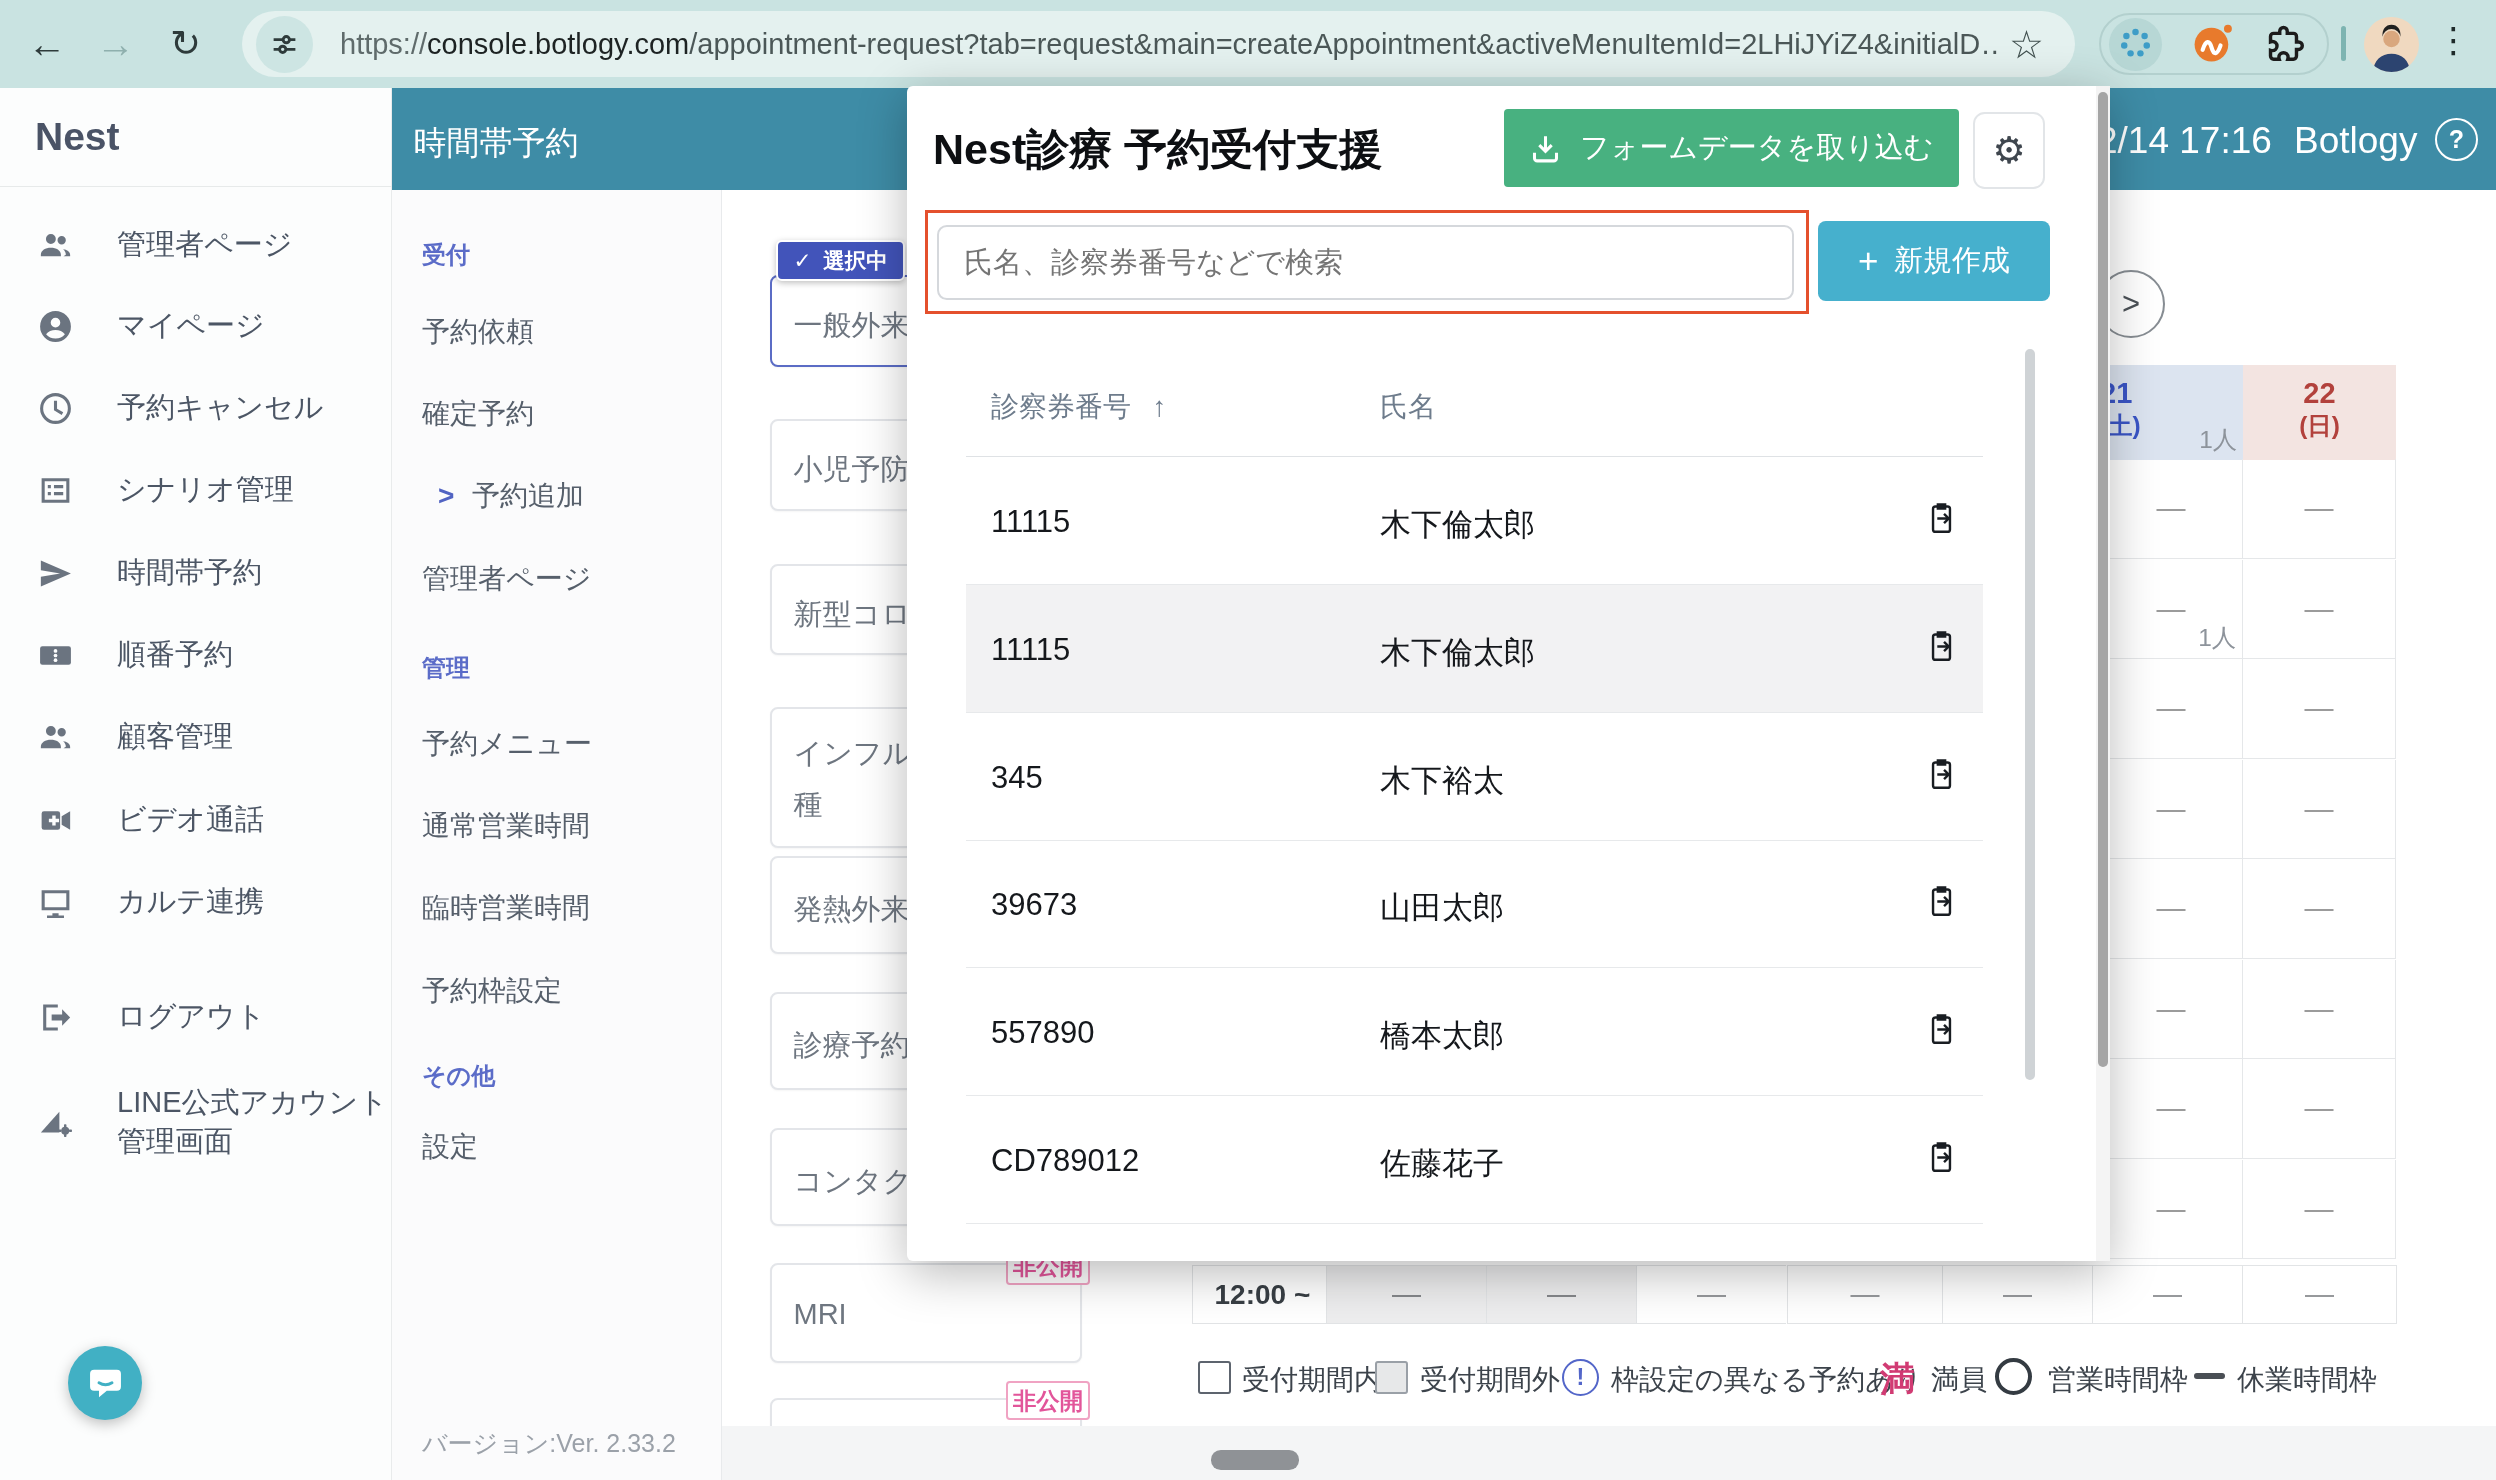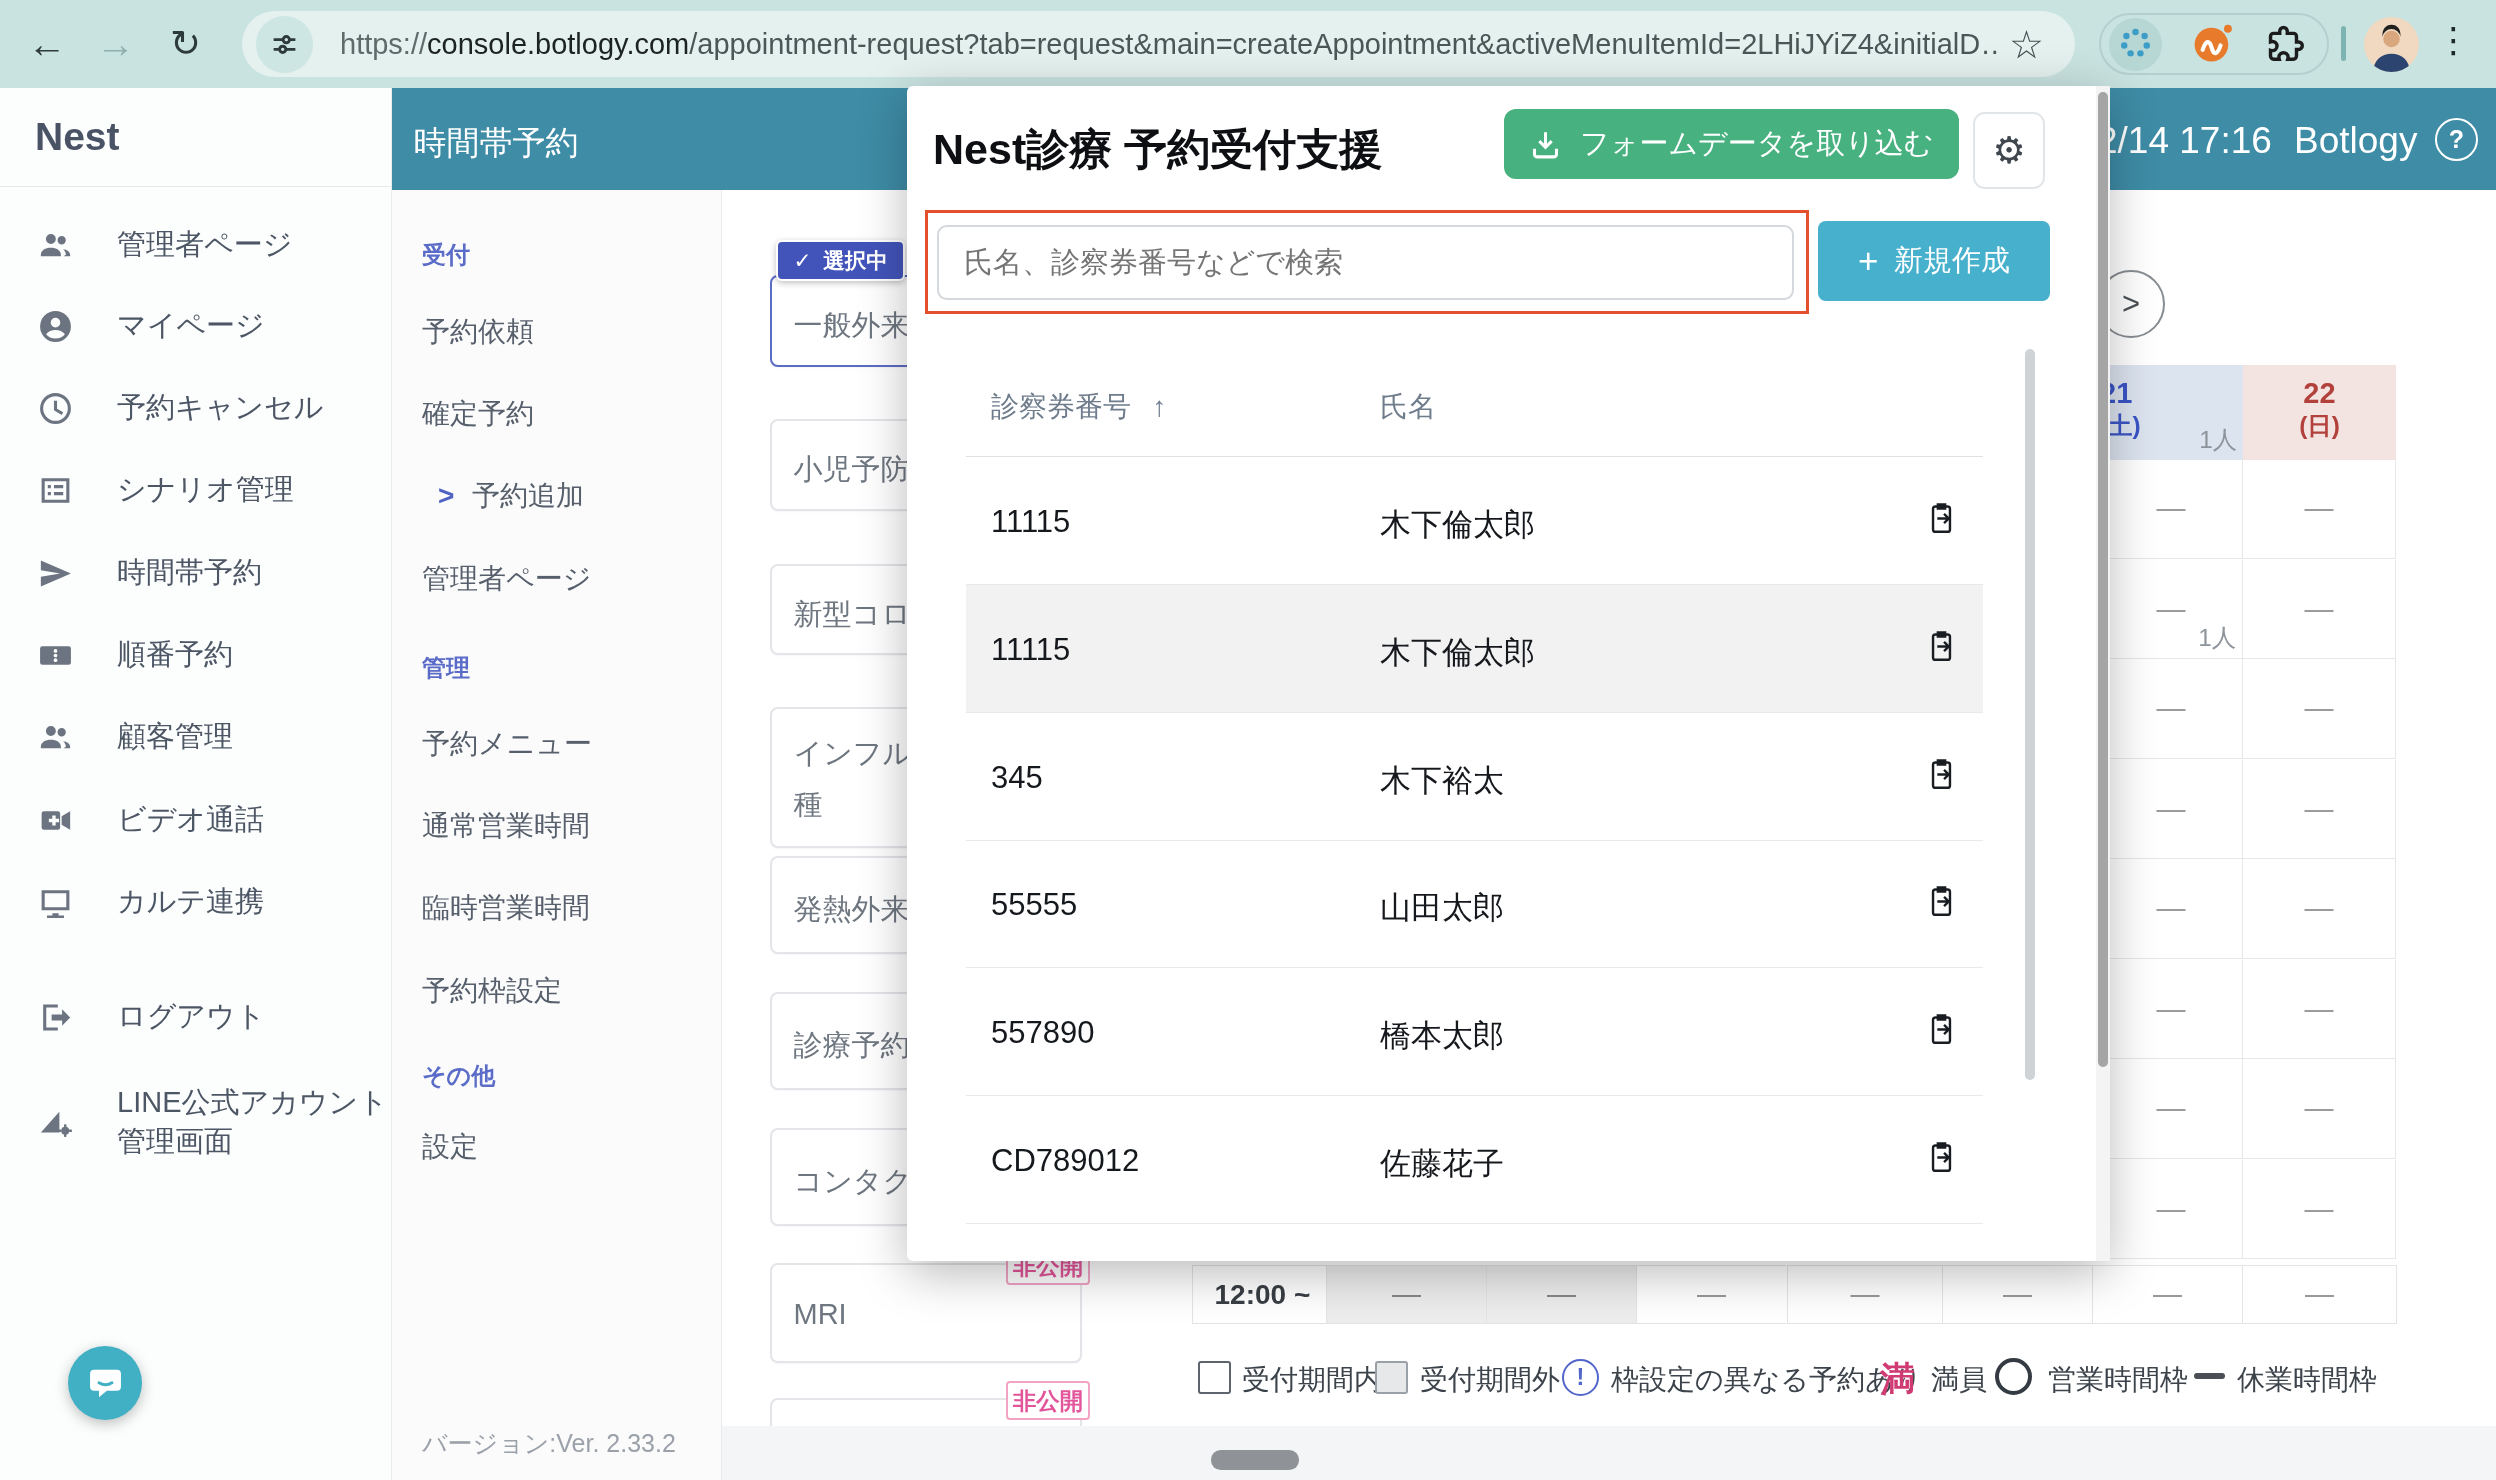--- a/index.html
+++ b/index.html
@@ -384,21 +384,21 @@
 
   <div class="abs" style="left:2194px;top:1373px;width:31px;height:5.9px;background:#4a4f55;border-radius:2.9px;"></div>
   <div class="legend-label" style="left:2237px;">休業時間枠</div>
 
   <div class="abs" style="left:722px;top:1426px;width:1775px;height:55px;background:#f4f5f6;"></div>
   <div class="abs" style="left:1211px;top:1450px;width:88px;height:19.5px;background:#8f9296;border-radius:9.8px;"></div>
 
   <div class="abs modal">
     <div class="abs" style="left:26px;top:35px;font-size:43px;font-weight:bold;color:#0d0f12;">Nest診療 予約受付支援</div>
 
-    <div class="abs flex" style="left:597px;top:23.4px;width:455px;height:70px;background:#48b180;border-radius:12px;justify-content:center;gap:17.6px;
+    <div class="abs flex" style="left:597px;top:23.4px;width:455px;height:78px;background:#48b180;border-radius:4px;justify-content:center;gap:17.6px;
          color:#fff;font-size:29px;cursor:pointer;">
       <svg width="33" height="33" viewBox="0 0 24 24" fill="none" stroke="#fff" stroke-width="2.2">
         <path d="M12 3v10M7.5 9.5 12 14l4.5-4.5"></path>
           <path d="M4 15v4a2 2 0 0 0 2 2h12a2 2 0 0 0 2-2v-4"></path>
       </svg>
       <span>フォームデータを取り込む</span>
     </div>
 
     <div class="abs flex" style="left:1066px;top:26px;width:72px;height:77px;border:2px solid #e2e5e8;border-radius:11.7px;justify-content:center;
          font-size:37px;color:#3f464e;cursor:pointer;box-sizing:border-box;">
@@ -450,21 +450,21 @@
         <span class="nm">木下裕太</span>
         <span class="clip">
             <svg width="29" height="33" viewBox="0 0 24 27" fill="none" stroke="currentColor" stroke-width="2">
               <path d="M7 3.5h10a2 2 0 0 1 2 2v17a2 2 0 0 1-2 2H7a2 2 0 0 1-2-2v-17a2 2 0 0 1 2-2z"></path>
               <path d="M9 1.8h6v3.4H9z" fill="currentColor"></path>
               <path d="M8.5 13.5h9m-3.4-3.9 3.9 3.9-3.9 3.9"></path>
             </svg>
           </span>
       </div>
       <div class="mrow" style="top:383px;">
-        <span class="num">55555</span>
+        <span class="num">39673</span>
         <span class="nm">山田太郎</span>
         <span class="clip">
             <svg width="29" height="33" viewBox="0 0 24 27" fill="none" stroke="currentColor" stroke-width="2">
               <path d="M7 3.5h10a2 2 0 0 1 2 2v17a2 2 0 0 1-2 2H7a2 2 0 0 1-2-2v-17a2 2 0 0 1 2-2z"></path>
               <path d="M9 1.8h6v3.4H9z" fill="currentColor"></path>
               <path d="M8.5 13.5h9m-3.4-3.9 3.9 3.9-3.9 3.9"></path>
             </svg>
           </span>
       </div>
       <div class="mrow" style="top:511px;">

